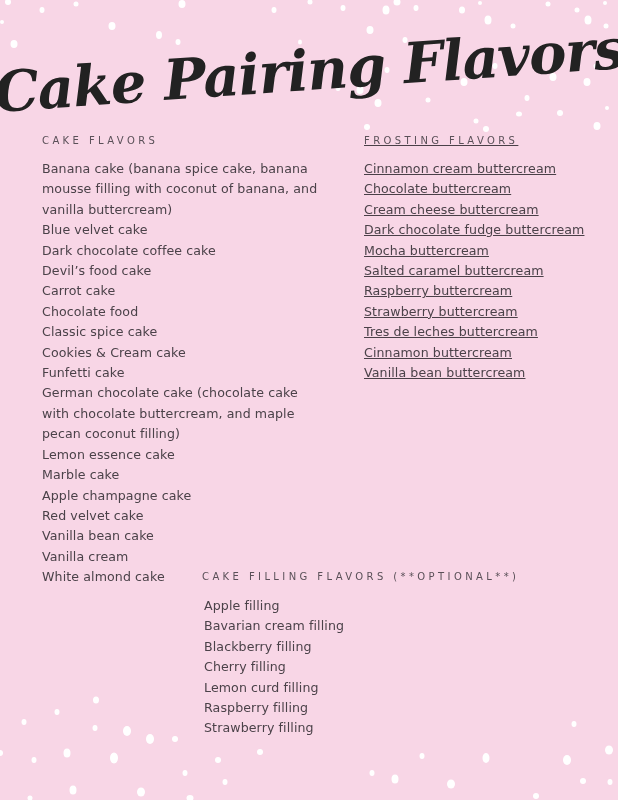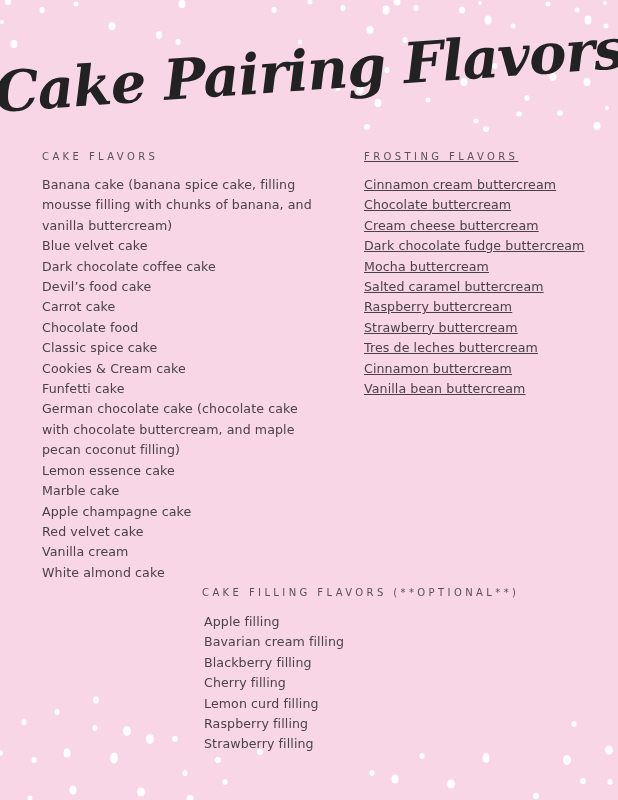--- a/index.html
+++ b/index.html
@@ -8,21 +8,21 @@
       background: #f8d6e6;
       position: relative;
       font-family: "DejaVu Sans", "Liberation Sans", sans-serif;
       color: #4a4048;
     }
     .dots { position: absolute; left: 0; top: 0; width: 618px; height: 800px; pointer-events: none; }
     .title {
       position: absolute; left: 0; top: 8px; width: 618px; height: 110px;
     }
     .title svg { display: block; }
-    .section { position: absolute; margin-top: 16px; }
+    .section { position: absolute; }
     .section-heading {
       font-family: "DejaVu Sans", sans-serif;
       font-size: 10px; letter-spacing: 3.4px;
       color: #5a5058; margin: 0 0 13px 0; font-weight: normal;
       white-space: nowrap;
     }
     .list { list-style: none; margin: 0; padding: 0; }
     .list li {
       font-family: "DejaVu Sans", sans-serif;
       font-size: 12.6px; line-height: 20.4px; color: #4b4249;
@@ -120,34 +120,35 @@
 
 <div class="title">
   <svg width="618" height="110" viewBox="0 0 618 110" xmlns="http://www.w3.org/2000/svg">
     <text x="309" y="82" text-anchor="middle" transform="rotate(-4 309 60)" font-family="DejaVu Serif, serif" font-style="italic" font-weight="bold" font-size="56" fill="#222222" letter-spacing="-1">Cake Pairing Flavors</text>
   </svg>
 </div>
 
 <section class="section" id="cake">
   <h2 class="section-heading">CAKE FLAVORS</h2>
   <ul class="list">
-    <li>Banana cake (banana spice cake, filling mousse filling with chunks of banana, and vanilla buttercream)</li>
+    <li>Banana cake (banana spice cake, banana mousse filling with coconut of banana, and vanilla buttercream)</li>
     <li>Blue velvet cake</li>
     <li>Dark chocolate coffee cake</li>
     <li>Devil’s food cake</li>
     <li>Carrot cake</li>
     <li>Chocolate food</li>
     <li>Classic spice cake</li>
     <li>Cookies &amp; Cream cake</li>
     <li>Funfetti cake</li>
     <li>German chocolate cake (chocolate cake with chocolate buttercream, and maple pecan coconut filling)</li>
     <li>Lemon essence cake</li>
     <li>Marble cake</li>
     <li>Apple champagne cake</li>
     <li>Red velvet cake</li>
+    <li>Vanilla bean cake</li>
     <li>Vanilla cream</li>
     <li>White almond cake</li>
   </ul>
 </section>
 
 <section class="section" id="frost">
   <h2 class="section-heading">FROSTING FLAVORS</h2>
   <ul class="list">
     <li>Cinnamon cream buttercream</li>
     <li>Chocolate buttercream</li>

